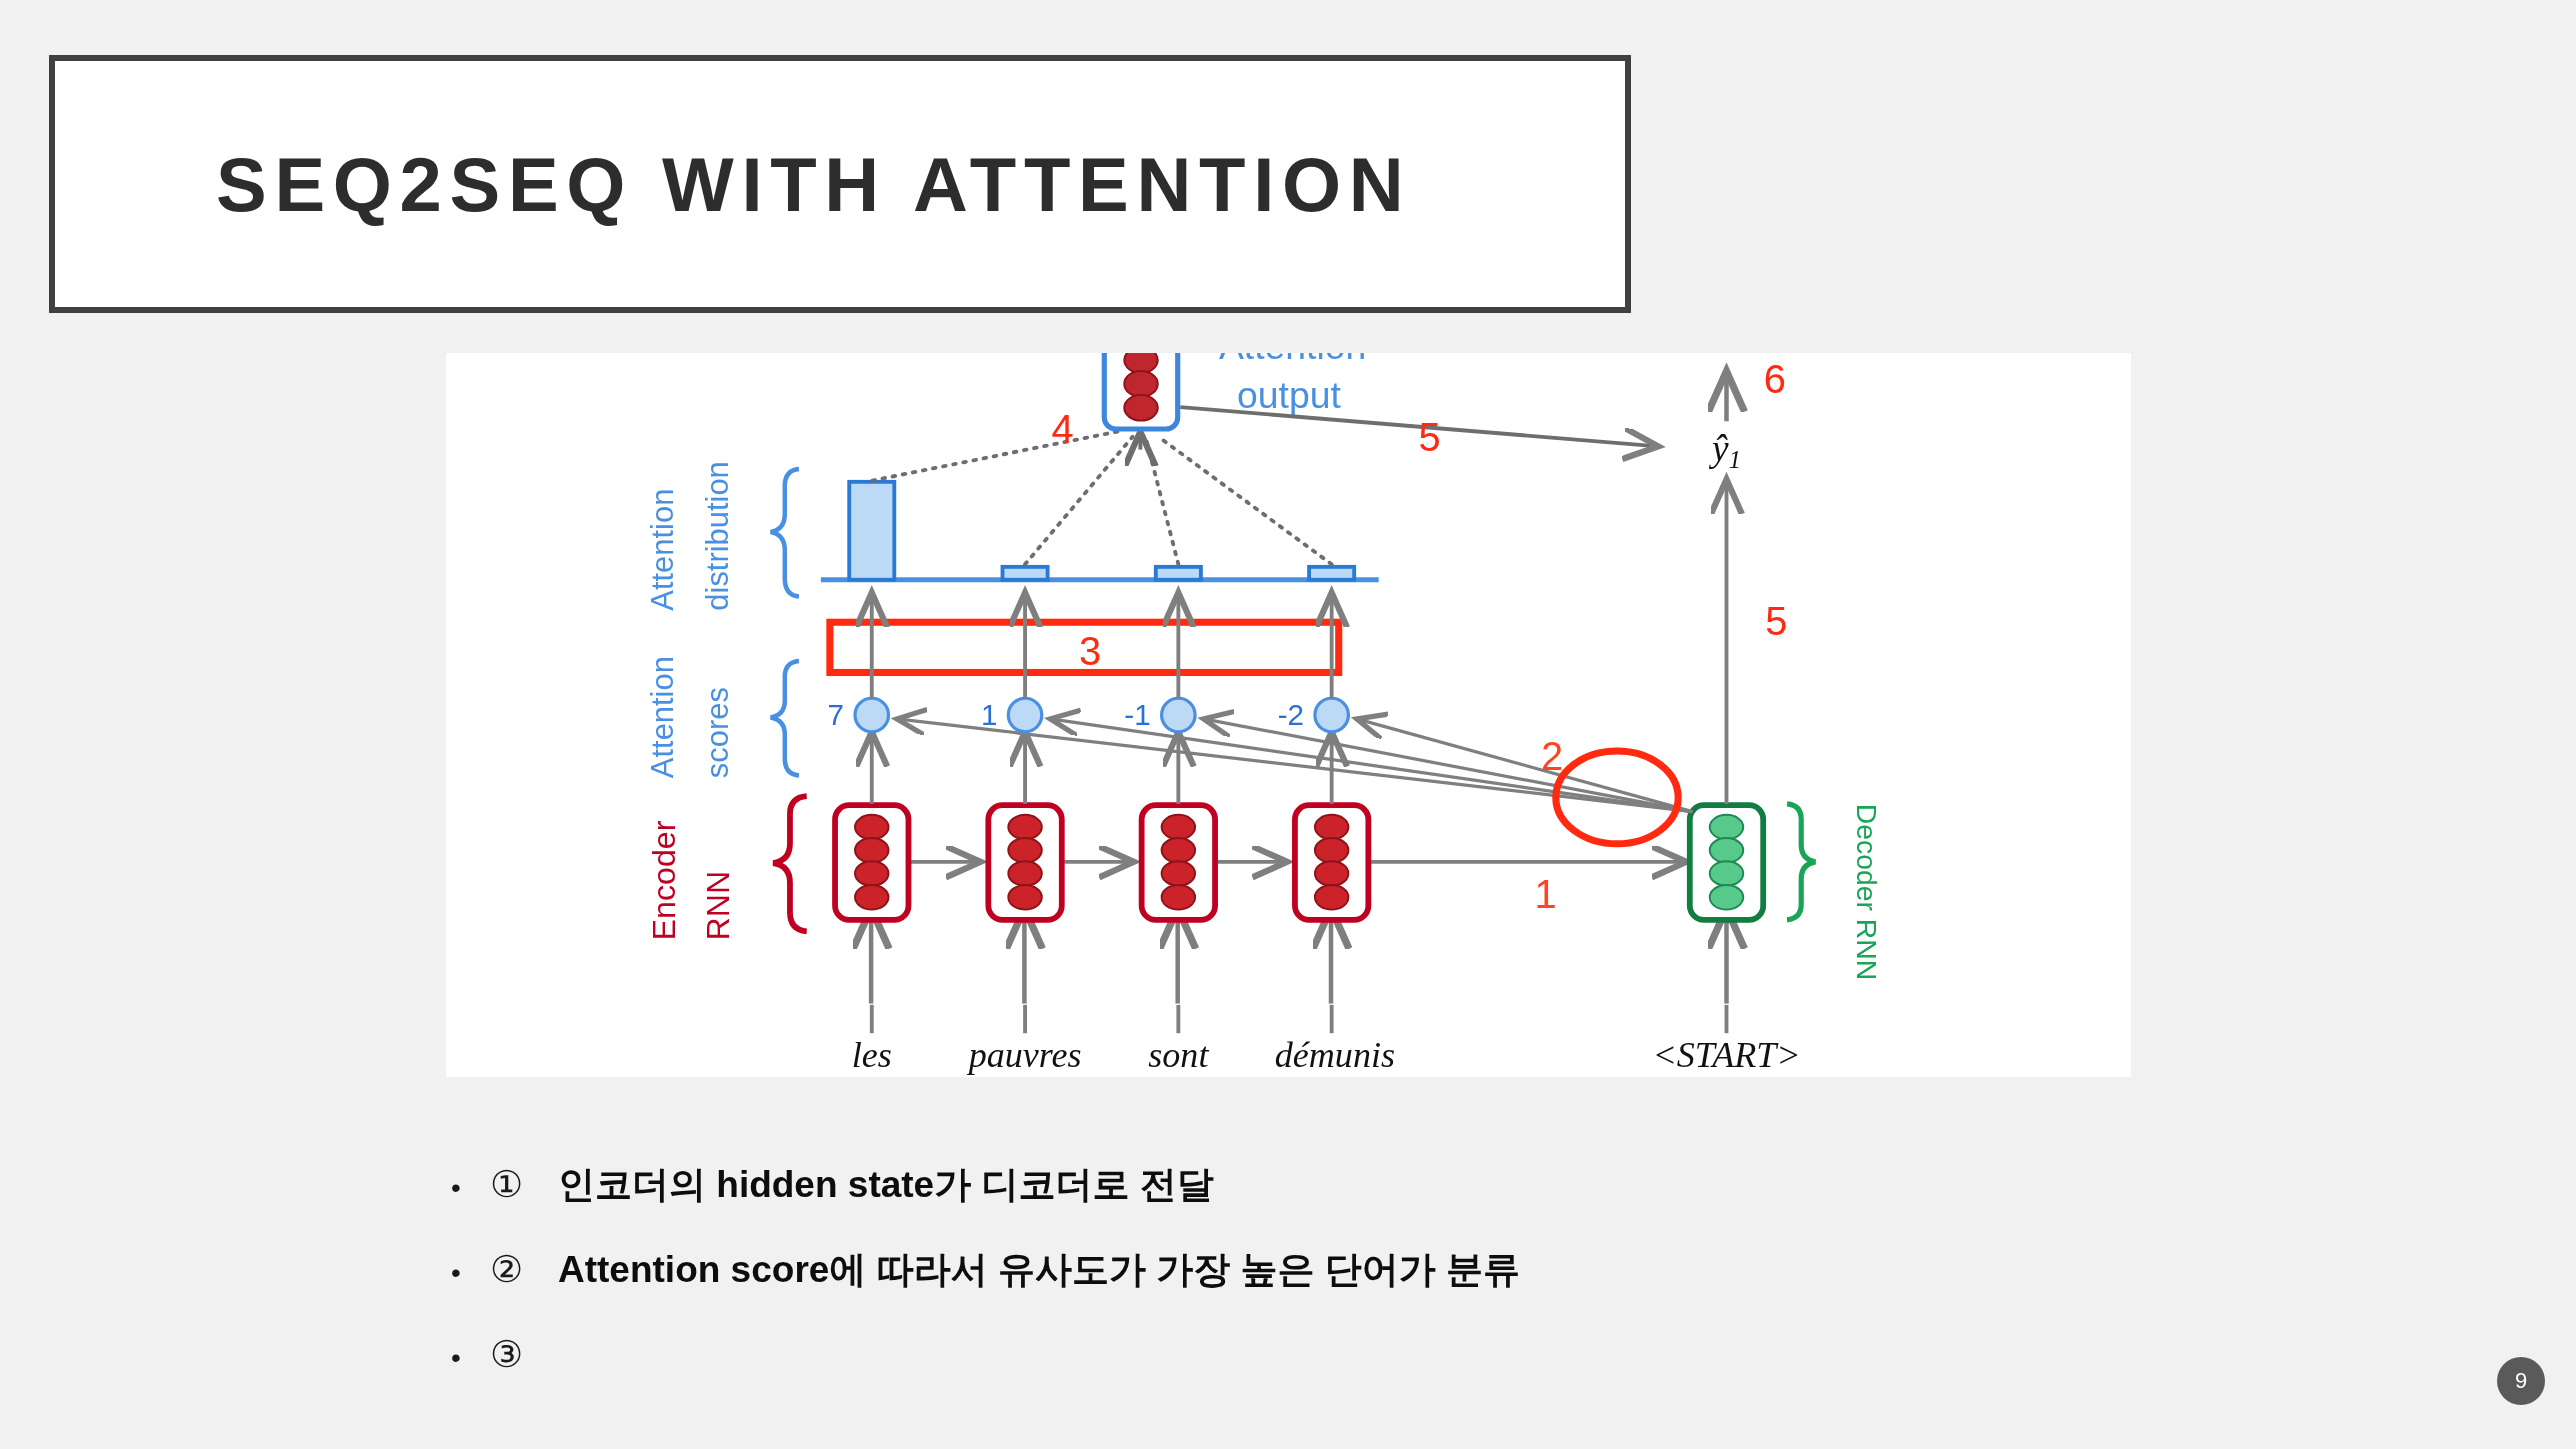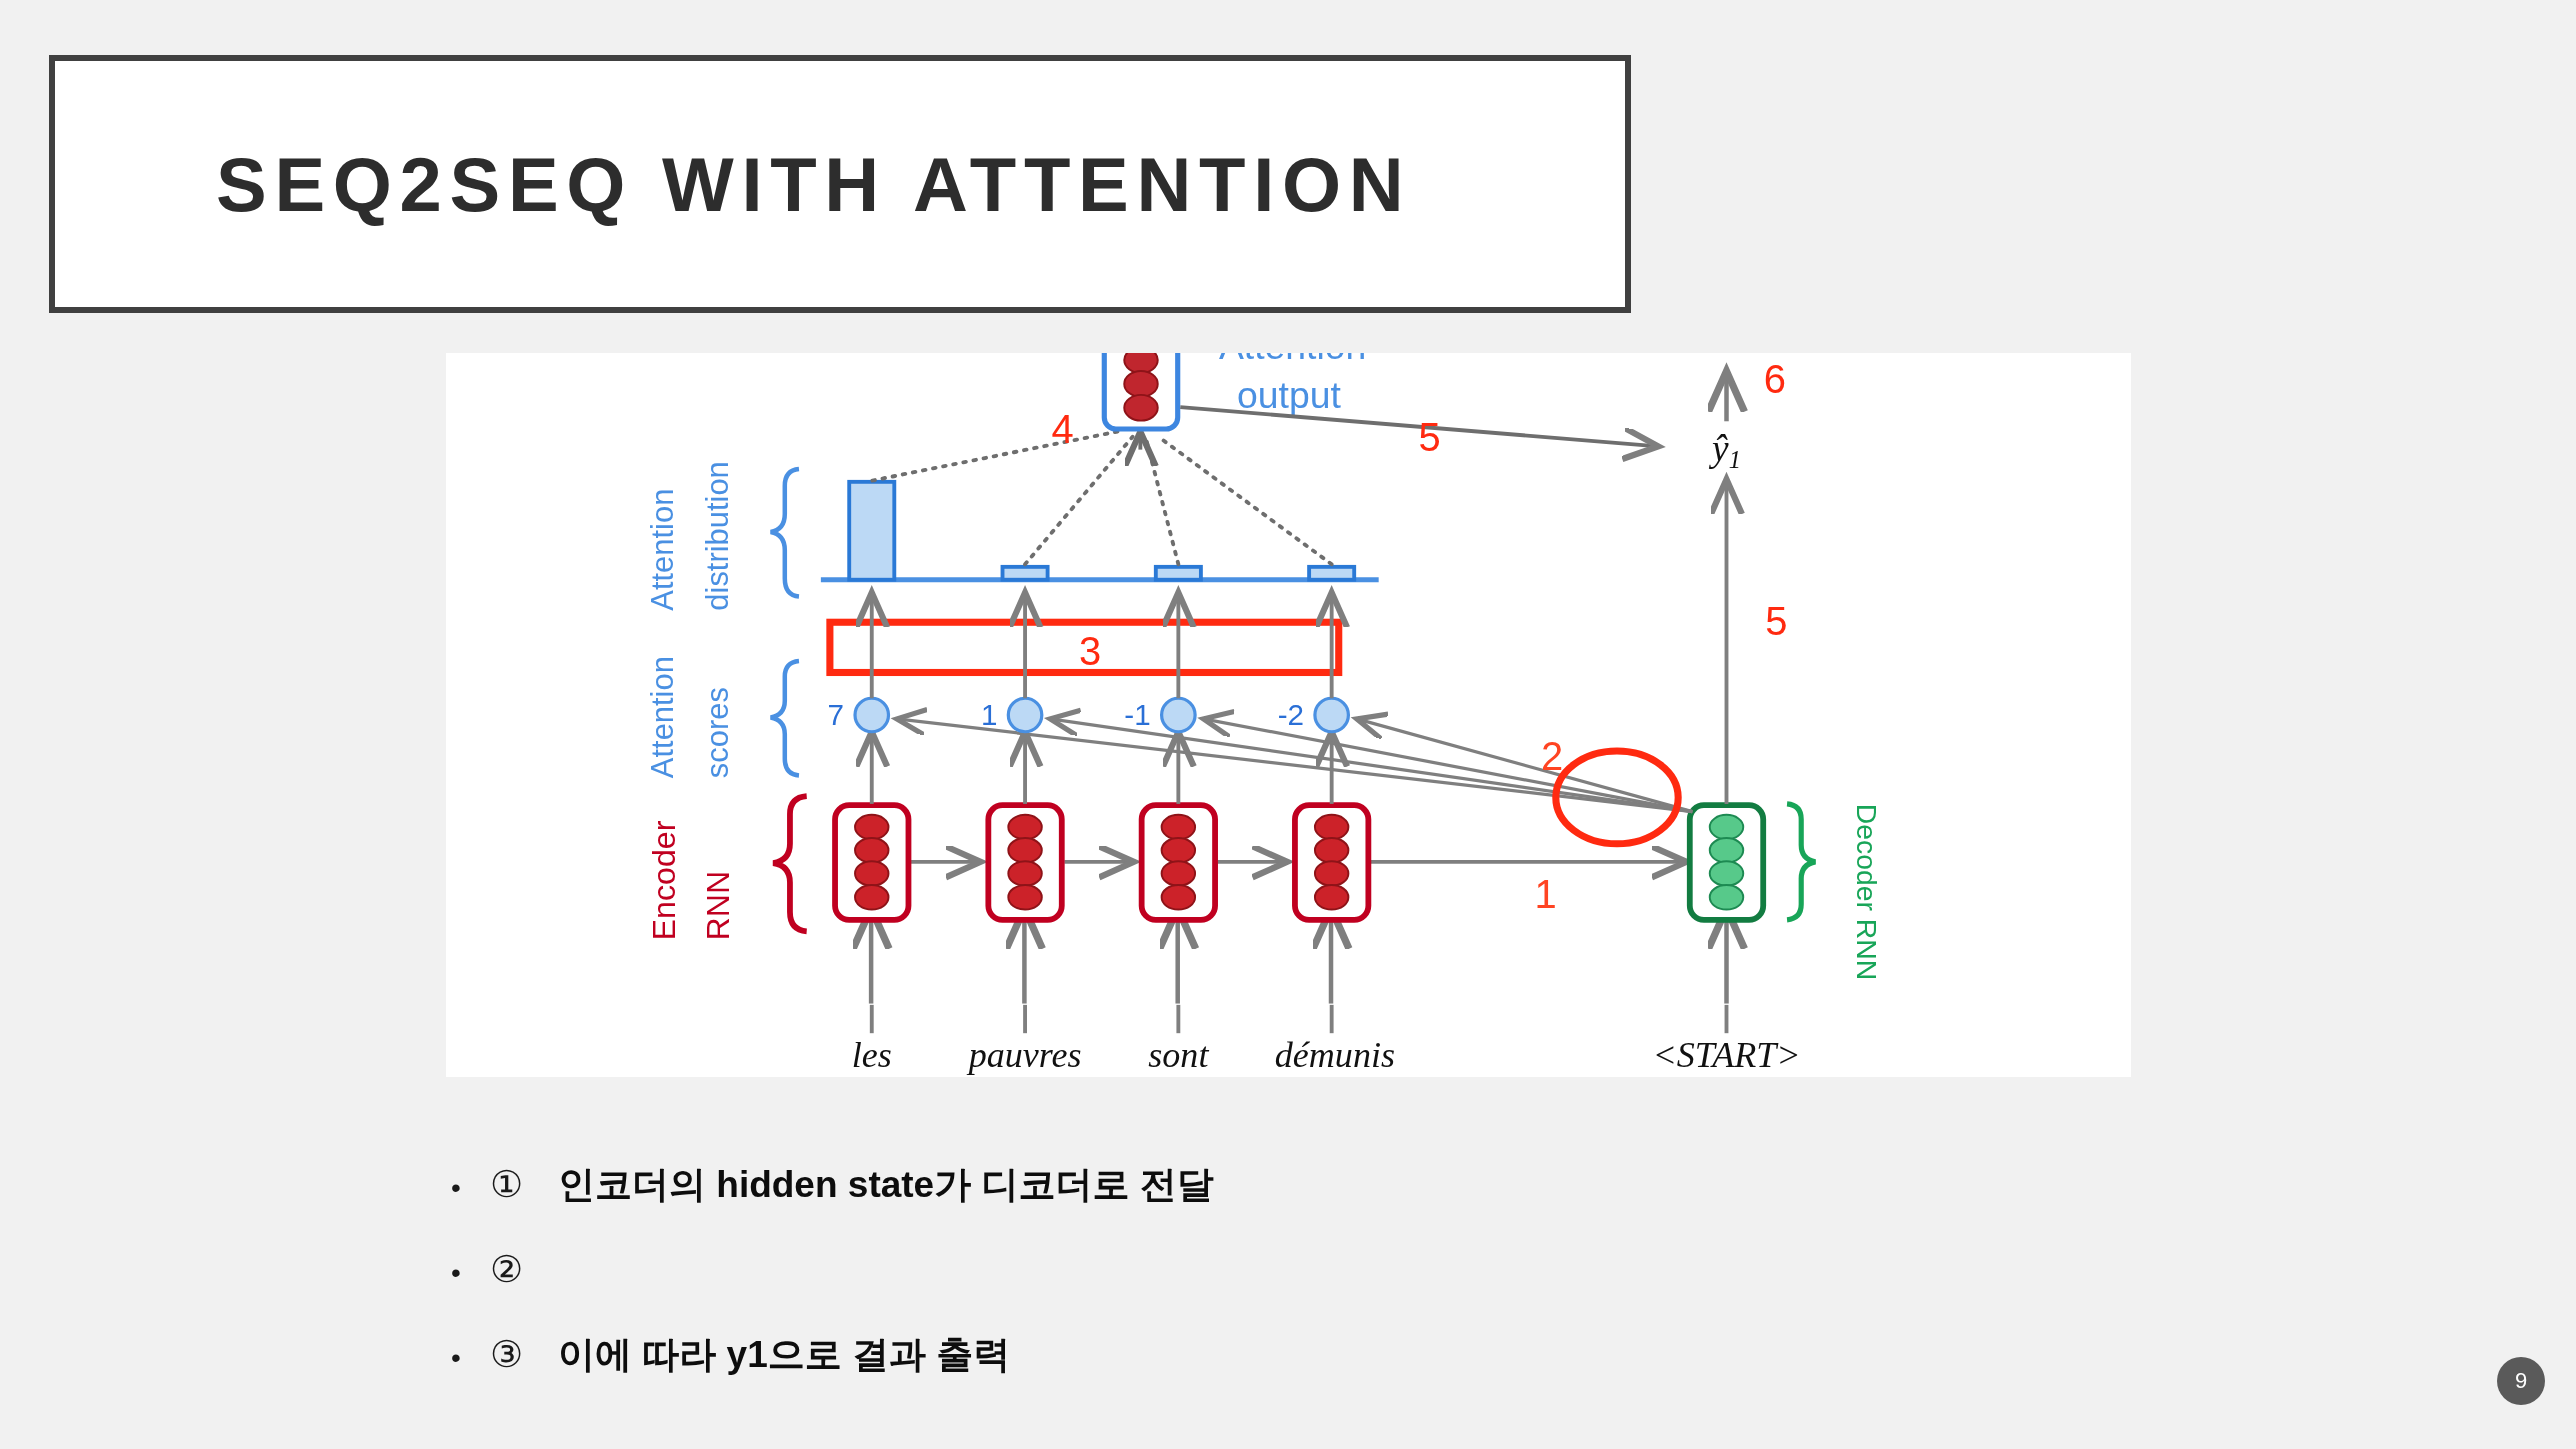--- a/index.html
+++ b/index.html
@@ -289,22 +289,22 @@
 
 <div id="bullet-list">
   <div class="bullet-row">
     <span class="bullet-dot">•</span>
     <span class="bullet-num">①</span>
     <span class="bullet-text">인코더의 hidden state가 디코더로 전달</span>
   </div>
   <div class="bullet-row">
     <span class="bullet-dot">•</span>
     <span class="bullet-num">②</span>
+    <span class="bullet-text">Attention score에 따라서 유사도가 가장 높은 단어가 분류</span>
   </div>
   <div class="bullet-row">
     <span class="bullet-dot">•</span>
     <span class="bullet-num">③</span>
-    <span class="bullet-text">이에 따라 y1으로 결과 출력</span>
   </div>
 </div>
 
 <div id="page-badge">9</div>
 
 
 </body></html>

